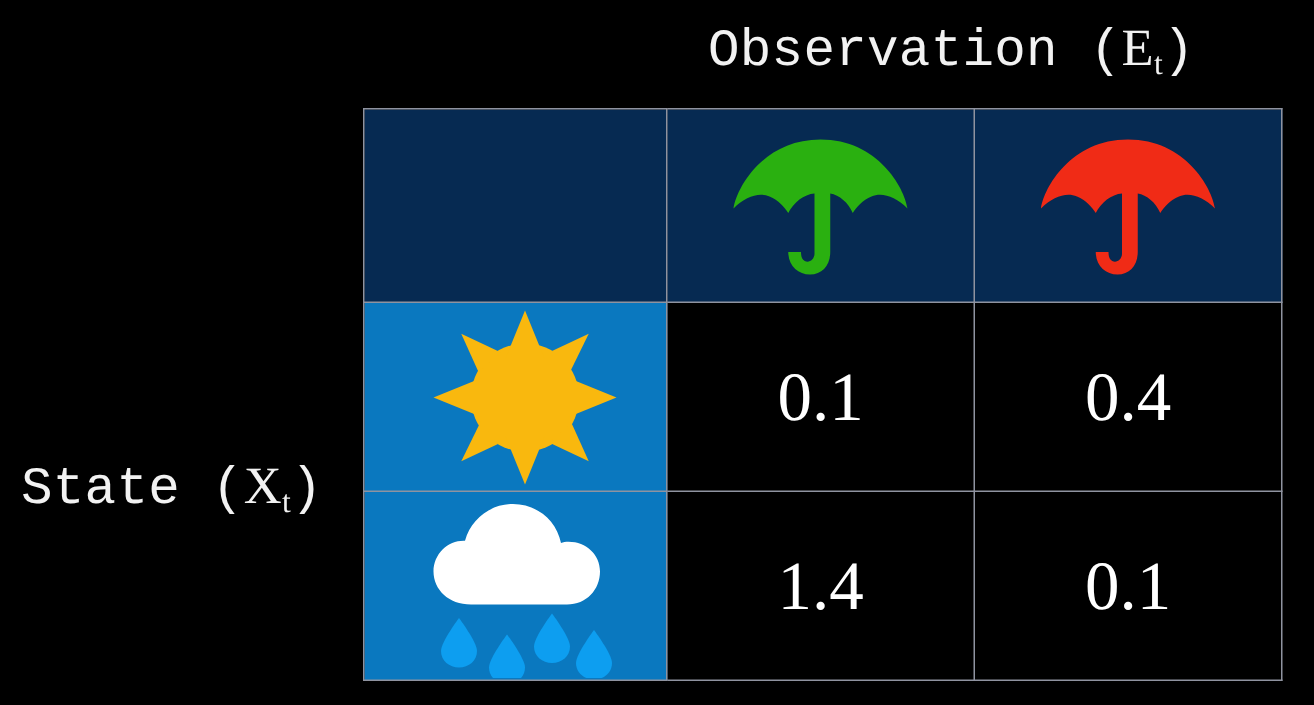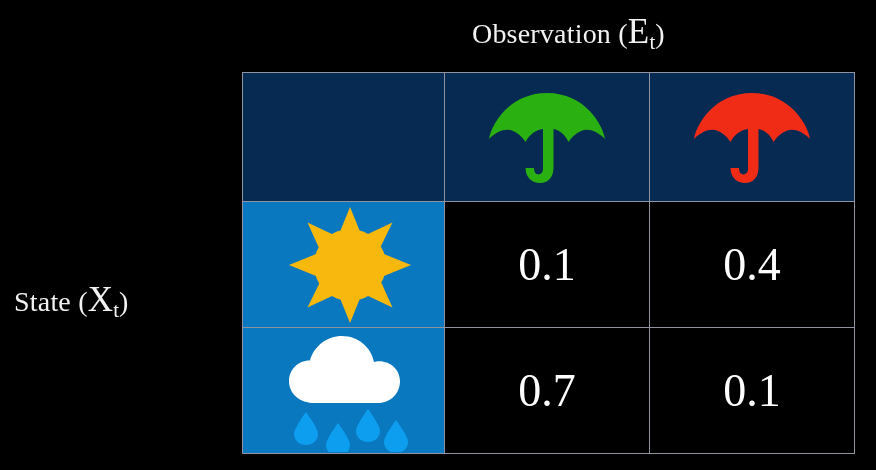--- a/index.html
+++ b/index.html
@@ -24,41 +24,41 @@
   
   .caption {
     position: absolute;
     color: #f2f2f2;
     font-family: "Liberation Sans", sans-serif;
     font-weight: 300;
     white-space: nowrap;
     letter-spacing: 0.2px;
   }
   .caption .plain {
-    font-family: Liberation Serif, serif;
-    font-size: 28px;
+    font-family: Liberation Mono, monospace;
+    font-size: 35px;
   }
   .caption .mathvar {
     font-family: "Liberation Serif", serif;
     font-size: 35px;
   }
   .caption .sub {
     font-family: "Liberation Serif", serif;
     font-size: 21px;
     vertical-align: -6px;
     letter-spacing: 0;
   }
 
   #observation-caption {
     left: 472px;
     top: 12px;
   }
   #state-caption {
     left: 14px;
-    top: 280px;
+    top: 304px;
   }
 
   
   .matrix {
     position: absolute;
     left: 242px;
     top: 72px;
     width: 608px;
     height: 378px;
     border-collapse: collapse;
@@ -207,19 +207,19 @@
               <g fill="#0d9ef0">
                 <path d="M30 82 C 30 82 18 98 18 104 C 18 110.5 23.5 115 30 115 C 36.5 115 42 110.5 42 104 C 42 98 30 82 30 82 Z"></path>
                 <path d="M62 93 C 62 93 50 109 50 115 C 50 121.5 55.5 126 62 126 C 68.5 126 74 121.5 74 115 C 74 109 62 93 62 93 Z"></path>
                 <path d="M92 79 C 92 79 80 95 80 101 C 80 107.5 85.5 112 92 112 C 98.5 112 104 107.5 104 101 C 104 95 92 79 92 79 Z"></path>
                 <path d="M120 90 C 120 90 108 106 108 112 C 108 118.5 113.5 123 120 123 C 126.5 123 132 118.5 132 112 C 132 106 120 90 120 90 Z"></path>
               </g>
             </svg>
           </div>
         </td>
 
-        <td class="value-cell col-obs row-body">0.7</td>
+        <td class="value-cell col-obs row-body">1.4</td>
         <td class="value-cell col-obs row-body">0.1</td>
       </tr>
     </tbody>
   </table>
 
 </div>
 
 </body></html>

